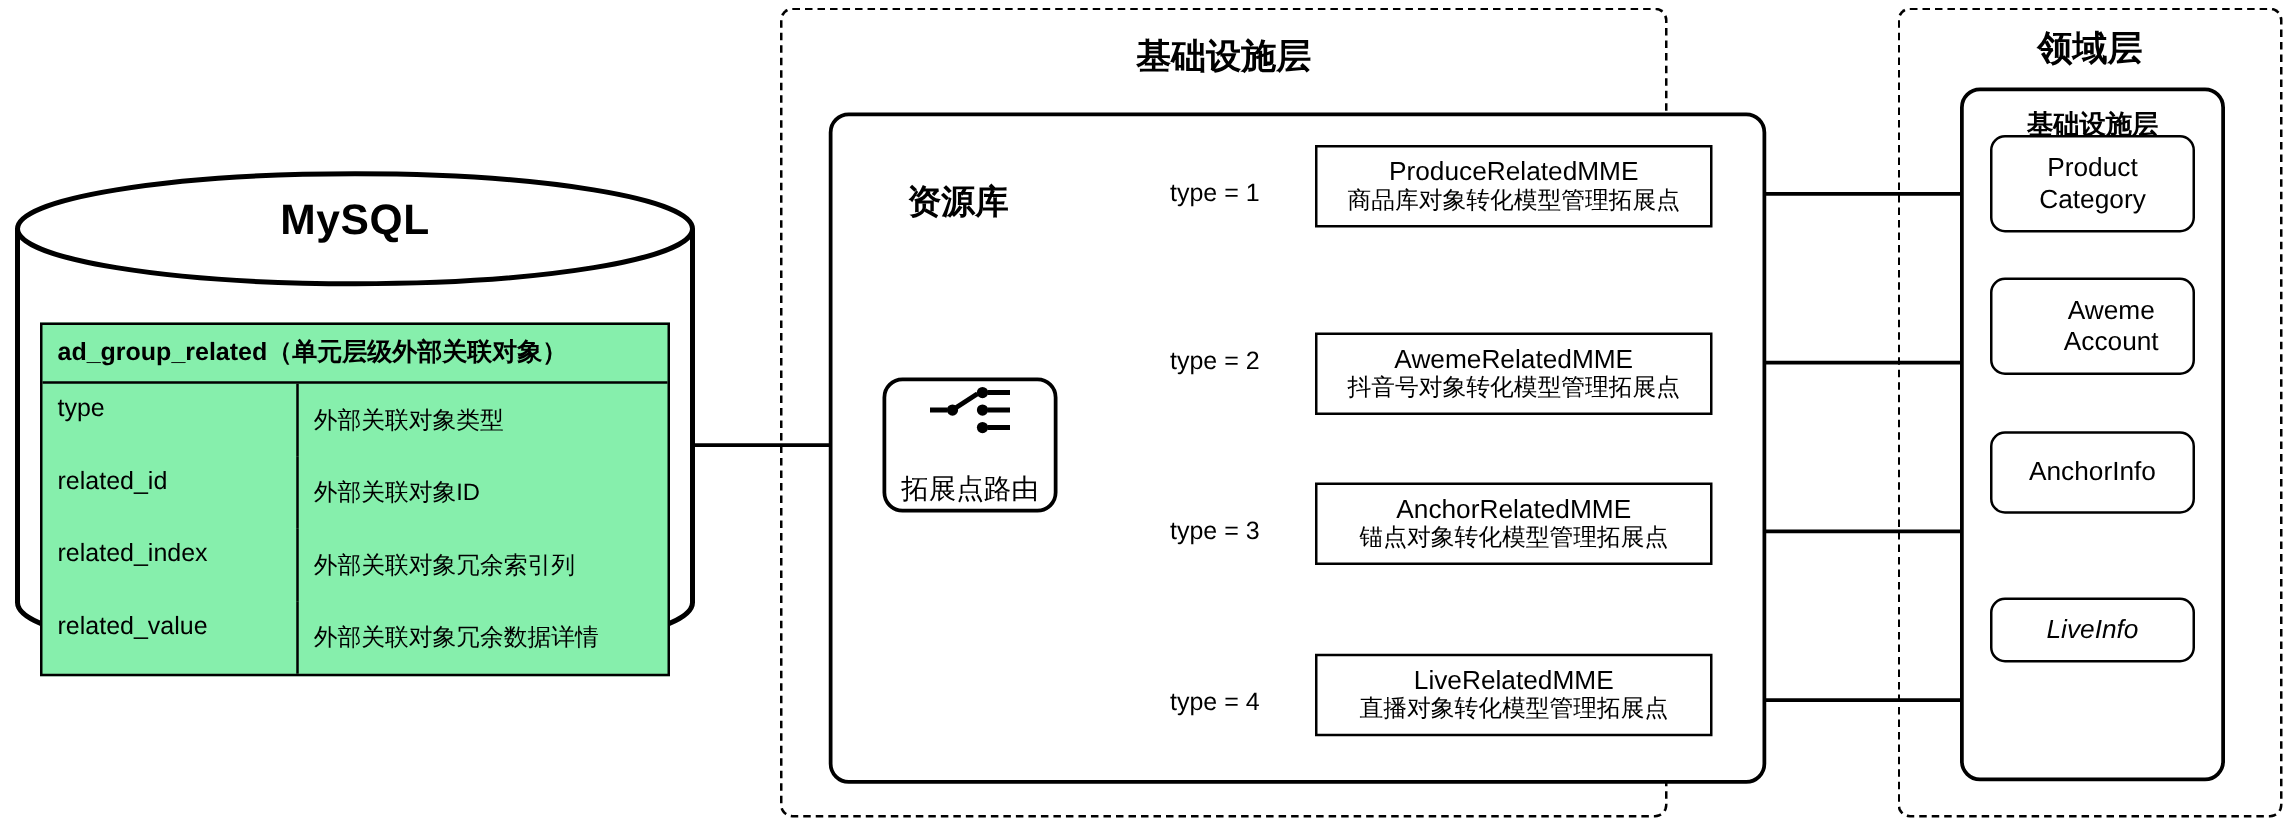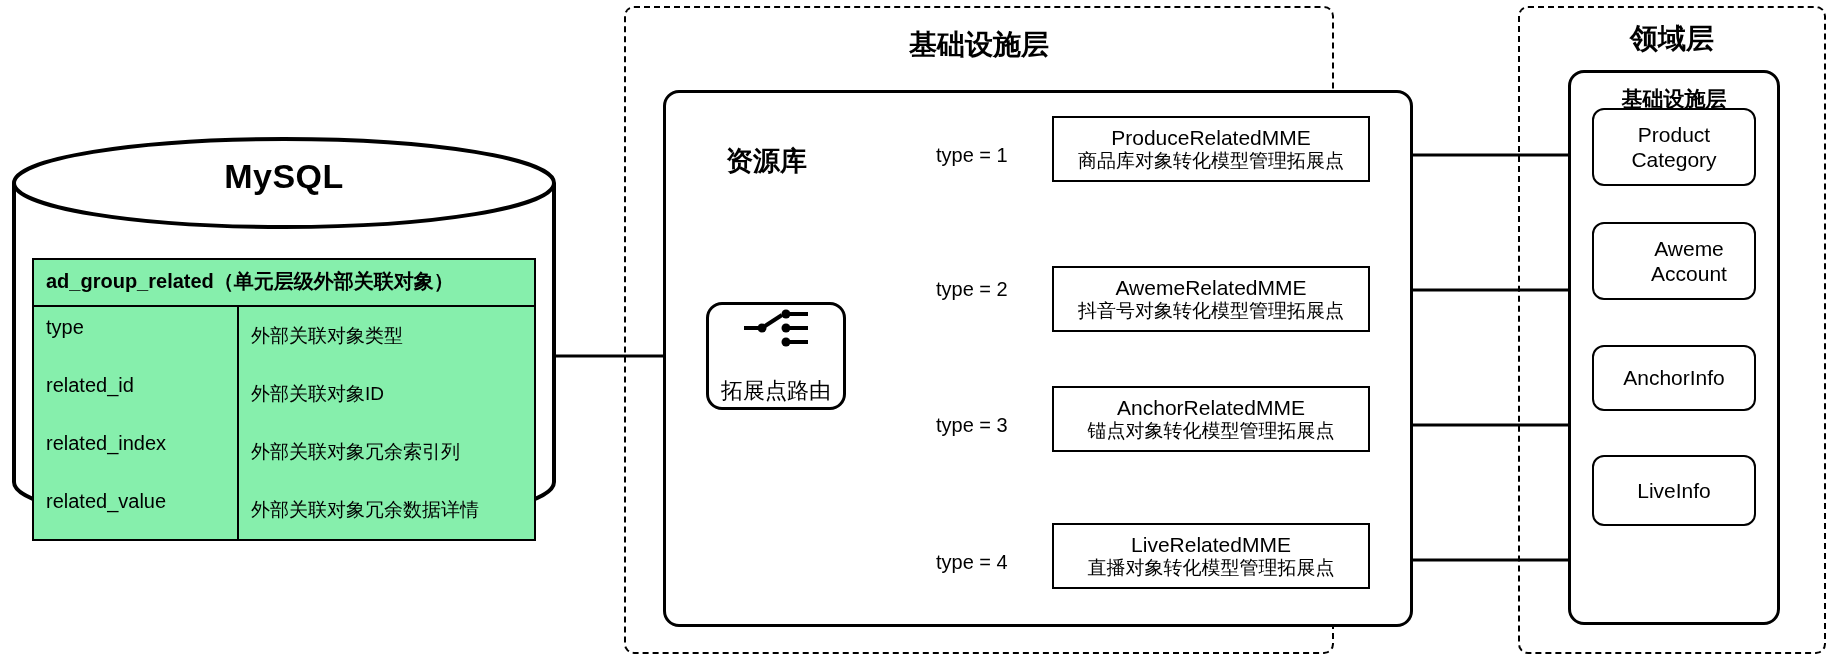--- a/index.html
+++ b/index.html
@@ -132,21 +132,21 @@
     left: 1592px; width: 164px;
     border: 2px solid #000; border-radius: 12px;
     background: #fff;
     display: flex; align-items: center; justify-content: center;
     text-align: center;
     font-size: 21px; color: #000; line-height: 1.2;
   }
   #agg-0 { top: 108px; height: 78px; }
   #agg-1 { top: 222px; height: 78px; padding-left: 30px; }
   #agg-2 { top: 345px; height: 66px; }
-  #agg-3 { top: 455px; height: 71px; }
+  #agg-3 { top: 478px; height: 52px; font-style: italic; }
 
   
   .type-label {
     position: absolute;
     font-size: 20px; color: #000;
     background: #fff;
     padding: 0 2px;
     white-space: nowrap;
   }
   #type-0 { left: 934px; top: 144px; }

